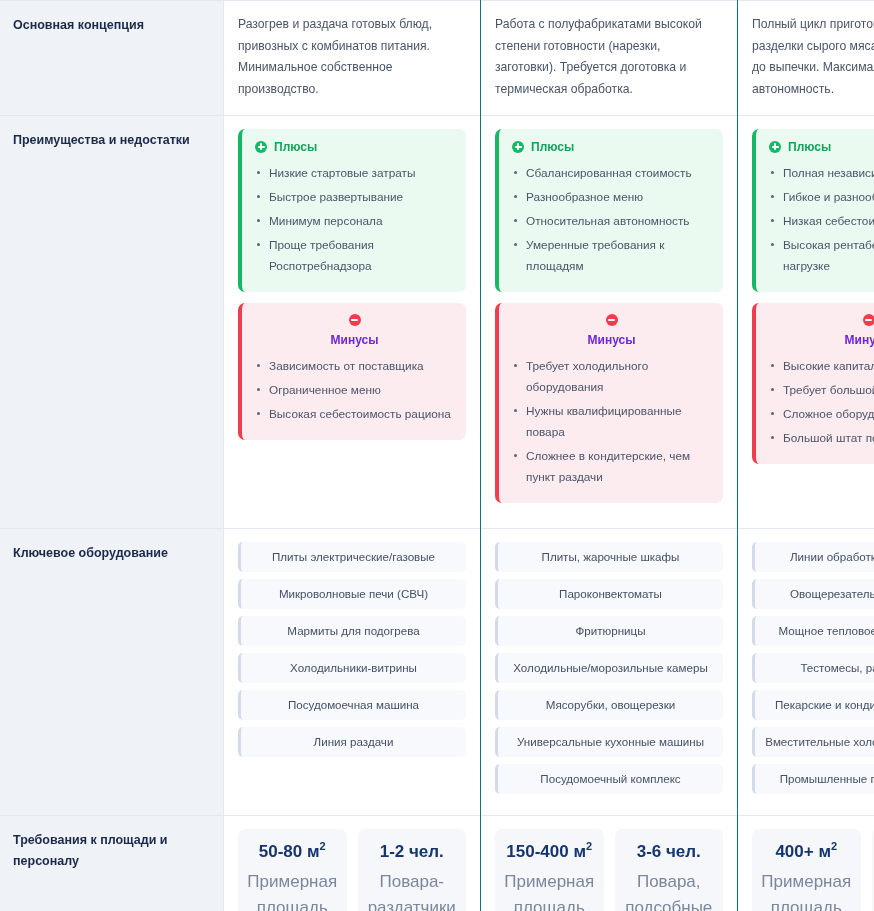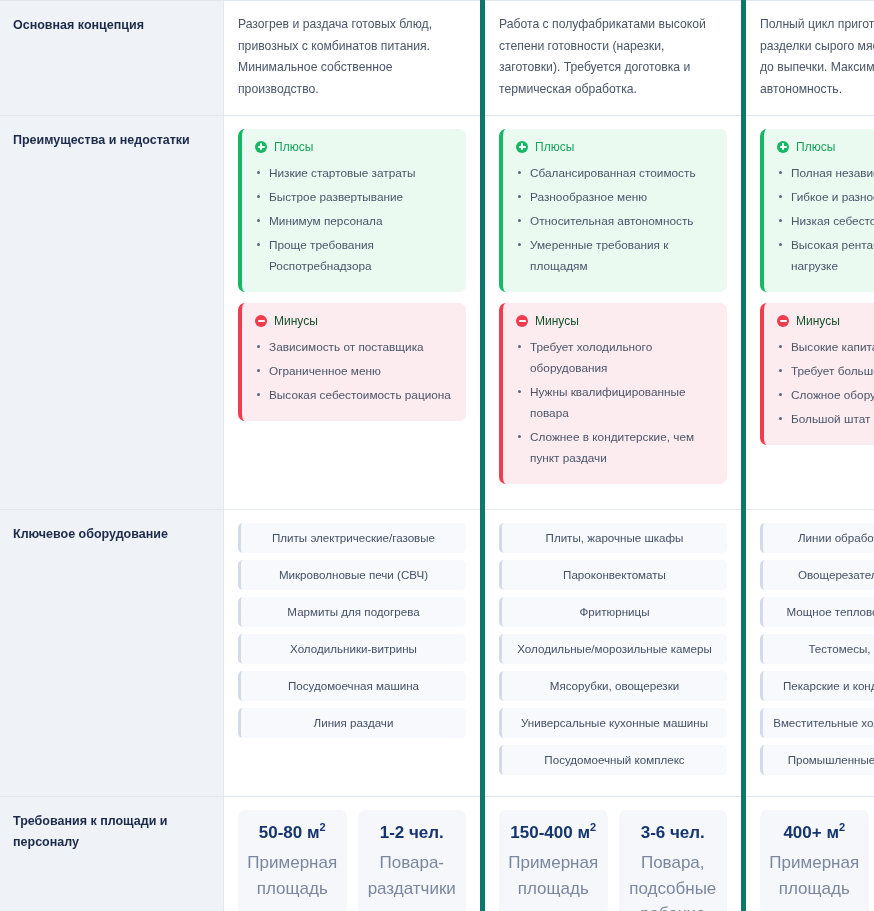--- a/index.html
+++ b/index.html
@@ -36,21 +36,21 @@
     color: #1b2a4a;
     line-height: 1.65;
     border-right: 1px solid #e3e8ef;
   }
 
   .col-cell {
     width: 228px;
     vertical-align: top;
     padding: 13px 14px 14px 14px;
     background: #ffffff;
-    border-right: 5px solid #0f766e;
+    border-right: 1px solid #0f766e;
   }
   .col-cell:last-child { border-right: none; }
 
   .concept-text {
     font-size: 12.2px;
     line-height: 1.78;
     color: #4a5568;
   }
 
   
@@ -65,25 +65,25 @@
   }
   .pc-card.cons {
     background: #fdecef;
     border-left: 4px solid #ef3d4e;
   }
   .pc-head {
     display: flex;
     align-items: center;
     gap: 7px;
     font-size: 12px;
-    font-weight: normal;
+    font-weight: bold;
     margin-bottom: 9px;
   }
   .pc-card.pros .pc-head { color: #15a35b; }
-  .pc-card.cons .pc-head { color: #14532d; }
+  .pc-card.cons .pc-head { color: #6d28d9; flex-direction: column; }
 
   .circ-icon {
     width: 12px;
     height: 12px;
     border-radius: 50%;
     position: relative;
     flex: none;
     display: inline-block;
   }
   .circ-icon.plus { background: #16b765; }

